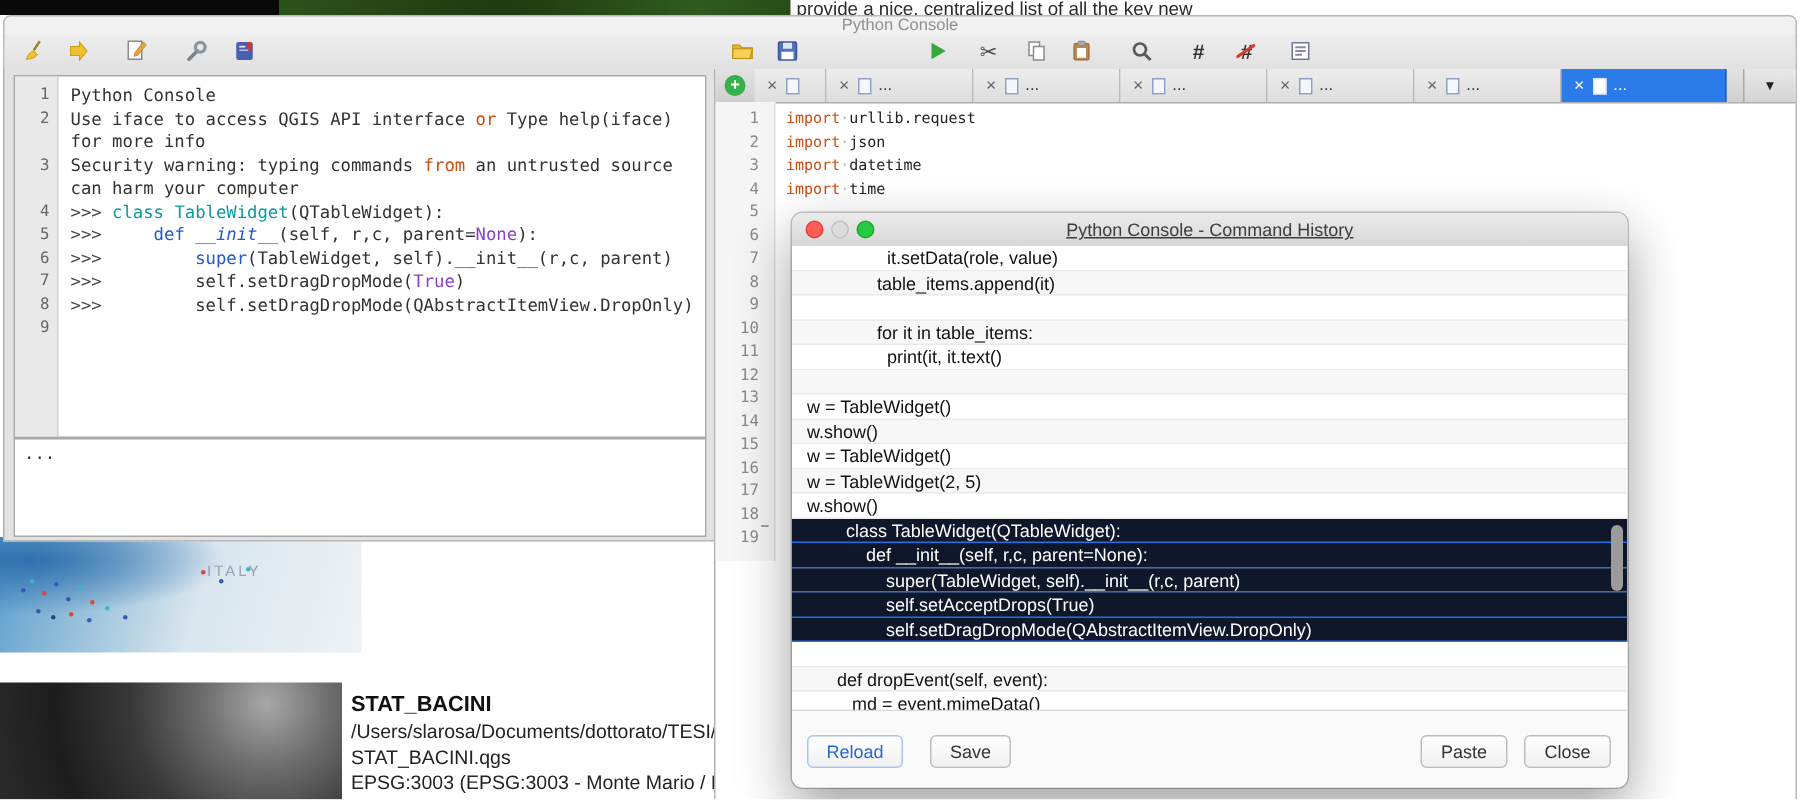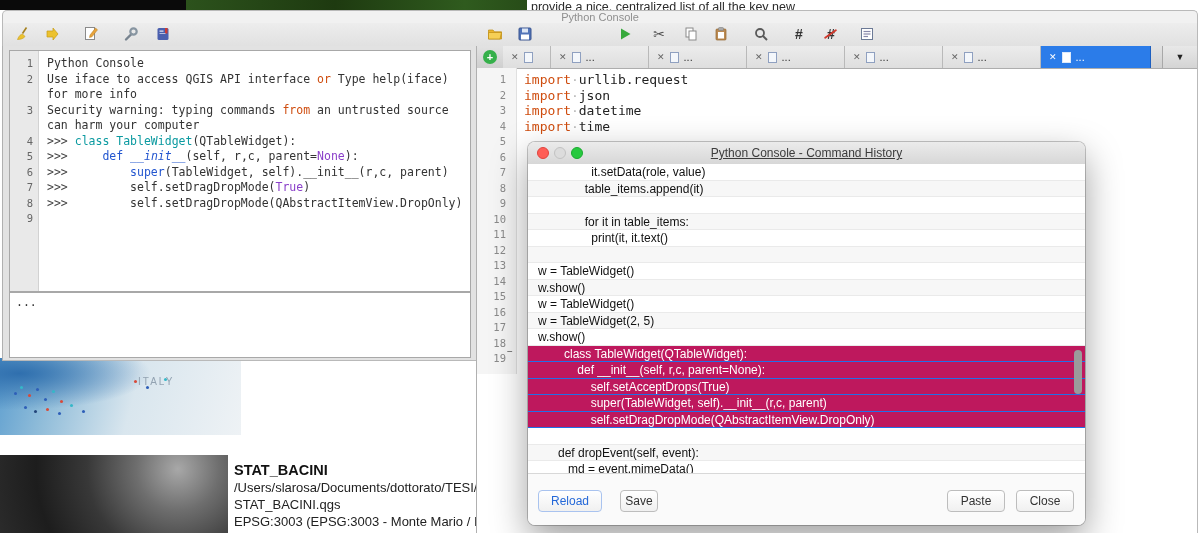--- a/index.html
+++ b/index.html
@@ -65,46 +65,46 @@
   .tabdrop{margin-left:auto;width:34px;display:flex;align-items:center;justify-content:center;
     border-left:1px solid #a8a8a8;background:linear-gradient(#e8e8e8,#d4d4d4);}
   .tabdrop span{font-size:9px;color:#222;}
   .egutter{position:absolute;left:0;top:22px;width:40px;height:306px;background:#f5f5f5;
     border-right:1px solid #e0e0e0;box-sizing:border-box;padding-top:4px;}
   .egl{height:15.5px;line-height:15.5px;text-align:right;padding-right:10px;
     font-family:"DejaVu Sans Mono",monospace;font-size:10.5px;color:#8a8a8a;}
   .fold{left:30px;top:300px;width:10px;height:12px;font-size:10px;color:#555;line-height:12px;}
   .ecode{position:absolute;left:40px;top:22px;right:0;padding:4px 0 0 7px;}
   .eline{height:15.5px;line-height:15.5px;font-family:"DejaVu Sans Mono",monospace;
-    font-size:13px;white-space:pre;}
+    font-size:10px;white-space:pre;}
   .ek{color:#cf4d0f;} .edot{color:#b8b8b8;} .et{color:#222;}
 
   
   .dialog{left:528px;top:142px;width:557px;height:383px;background:#fff;border-radius:7px;
     box-shadow:0 14px 36px rgba(0,0,0,.38),0 0 0 1px rgba(0,0,0,.22);z-index:10;}
   .dtitle{position:absolute;left:0;top:0;right:0;height:22px;
     background:linear-gradient(#ebebeb,#d7d7d7);border-bottom:1px solid #b3b3b3;
     border-radius:7px 7px 0 0;text-align:center;line-height:22px;font-size:12px;color:#3c3c3c;text-decoration:underline;}
   .light{position:absolute;top:5px;width:12px;height:12px;border-radius:6px;box-sizing:border-box;}
   .l-red{left:9px;background:#ff5d56;border:1px solid #e0443e;}
   .l-yel{left:26px;background:#dcdcdc;border:1px solid #c2c2c2;}
   .l-grn{left:43px;background:#27c93f;border:1px solid #1aab30;}
   .dlist{position:absolute;left:0;top:22px;right:0;height:310px;overflow:hidden;background:#fff;}
   .hrow{height:16.5px;line-height:16.5px;box-sizing:border-box;border-bottom:1px solid #eaeaea;
     font-size:12px;color:#111;white-space:pre;padding-left:10px;overflow:hidden;}
   .hrow:nth-child(even){background:#f7f7f7;}
-  .hrow.sel{background:#be185d;color:#fff;border-bottom-color:#2070e8;padding-left:36px;}
+  .hrow.sel{background:#0f172a;color:#fff;border-bottom-color:#2070e8;padding-left:36px;}
   .dthumb{position:absolute;right:3px;top:186px;width:8px;height:44px;background:#9b9b9b;border-radius:4px;}
   .dfoot{position:absolute;left:0;bottom:0;right:0;height:51px;background:#fafafa;
     border-top:1px solid #d8d8d8;border-radius:0 0 7px 7px;padding-left:32px;}
   .btn{position:absolute;top:16px;height:22px;border-radius:4px;border:1px solid #bdbdbd;
     background:linear-gradient(#ffffff,#f0f0f0);font-size:12px;color:#333;
     font-family:"Liberation Sans","DejaVu Sans",sans-serif;padding:0;}
   .btn.reload{left:10px;width:64px;color:#2468d8;border-color:#a9c3ef;}
-  .btn.save{left:92px;width:38px;}
+  .btn.save{left:92px;width:54px;}
   .btn.paste{right:80px;width:58px;}
   .btn.close{right:11px;width:58px;}
 
   
   .thumb1{left:0;top:358px;width:241px;height:77px;overflow:hidden;
     background:linear-gradient(105deg,#5d9ecf 0%,#8fbcd9 22%,#d9e6ee 55%,#eef2f5 100%);}
   .thumb1 .deep{position:absolute;left:0;top:0;width:100%;height:100%;
     background:radial-gradient(ellipse at 8% 20%,#2f6fae 0%,rgba(47,111,174,0) 42%);}
   .maplabel{position:absolute;left:138px;top:18px;font-size:10px;letter-spacing:2px;color:#93a3b2;}
   .dots{position:absolute;left:14px;top:34px;width:3px;height:3px;border-radius:50%;background:#2e5fb8;
@@ -373,22 +373,22 @@
       <div class="hrow">              for it in table_items:</div>
       <div class="hrow">                print(it, it.text()</div>
       <div class="hrow"></div>
       <div class="hrow">w = TableWidget()</div>
       <div class="hrow">w.show()</div>
       <div class="hrow">w = TableWidget()</div>
       <div class="hrow">w = TableWidget(2, 5)</div>
       <div class="hrow">w.show()</div>
       <div class="hrow sel">class TableWidget(QTableWidget):</div>
       <div class="hrow sel">    def __init__(self, r,c, parent=None):</div>
+      <div class="hrow sel">        super(TableWidget, self).__init__(r,c, parent)</div>
       <div class="hrow sel">        self.setAcceptDrops(True)</div>
-      <div class="hrow sel">        super(TableWidget, self).__init__(r,c, parent)</div>
       <div class="hrow sel">        self.setDragDropMode(QAbstractItemView.DropOnly)</div>
       <div class="hrow"></div>
       <div class="hrow">      def dropEvent(self, event):</div>
       <div class="hrow">         md = event.mimeData()</div>
       <div class="dthumb"></div>
     </div>
     <div class="dfoot">
       <button class="btn reload">Reload</button>
       <button class="btn save">Save</button>
       <button class="btn paste">Paste</button>

